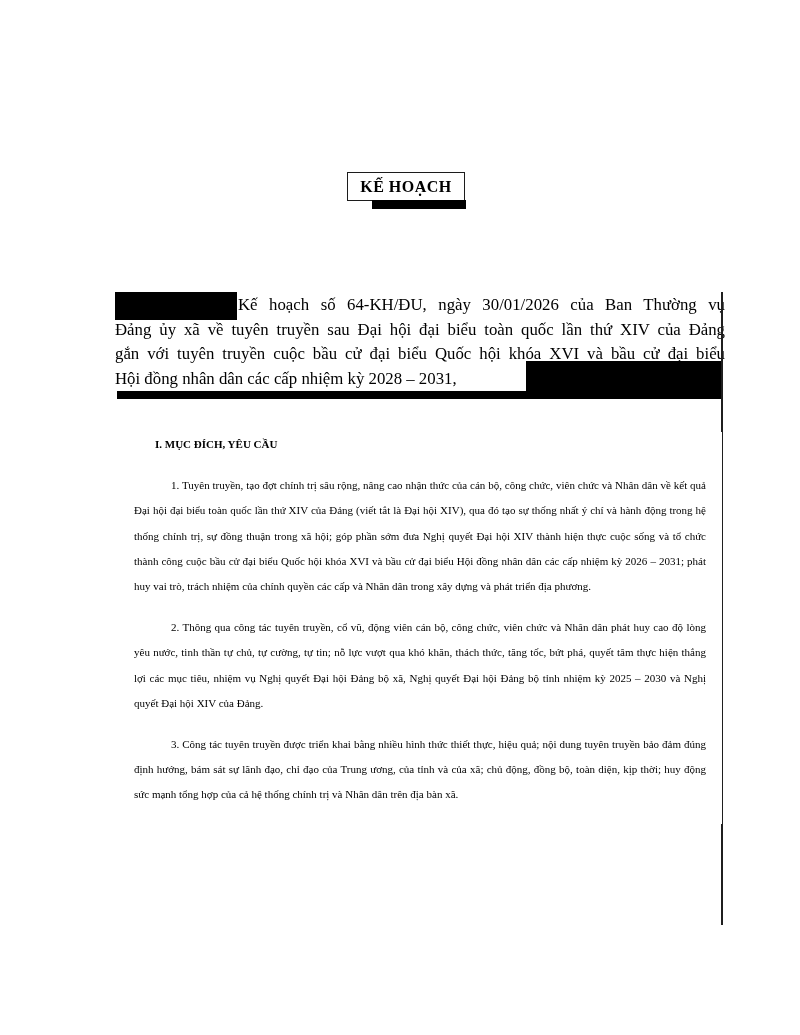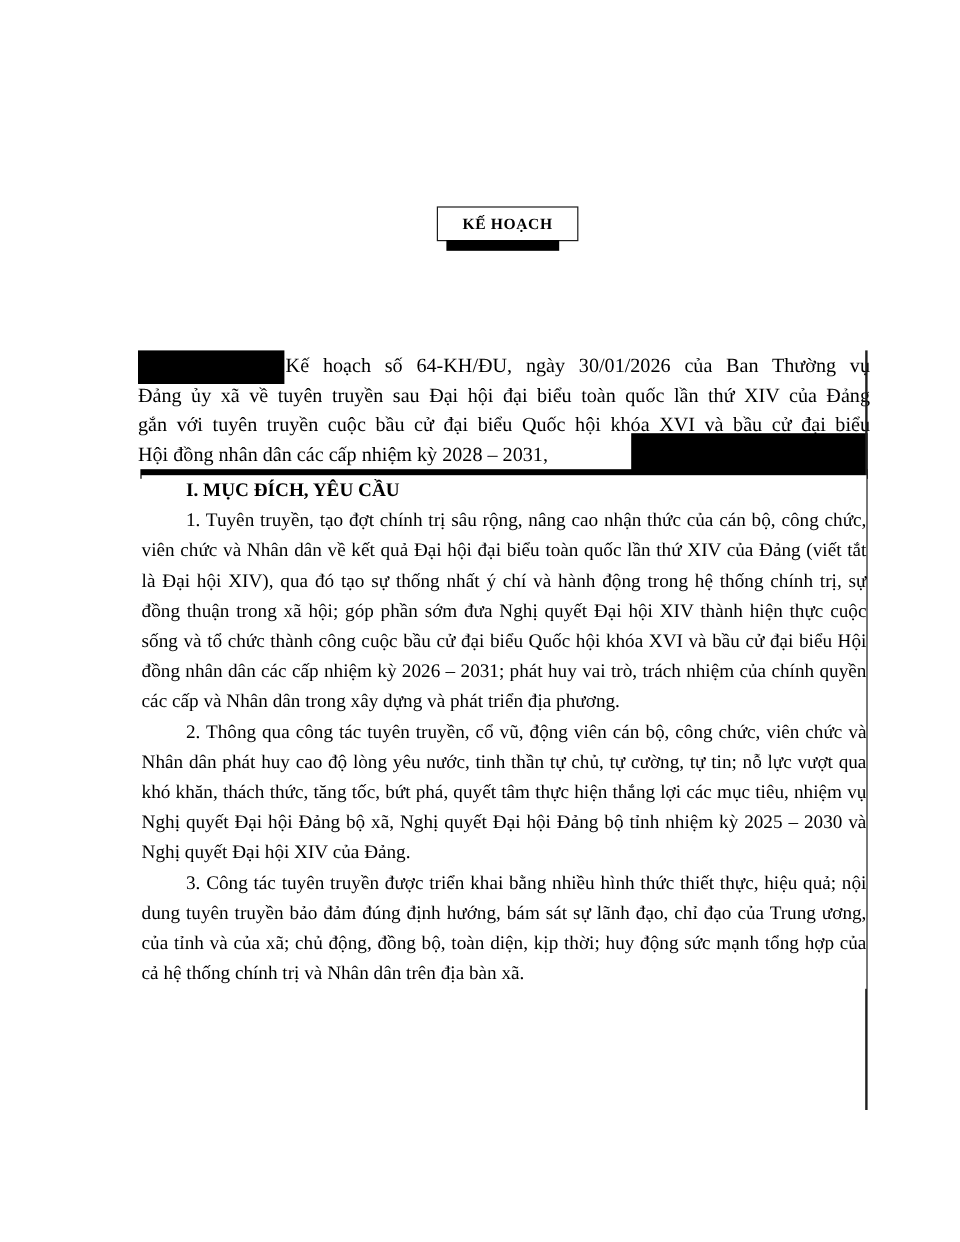--- a/index.html
+++ b/index.html
@@ -11,26 +11,26 @@
   }
   .page {
     position: relative;
     width: 800px; height: 1035px;
     background: #ffffff;
     overflow: hidden;
   }
   
   .title-box {
     position: absolute;
-    left: 364px; top: 172px;
+    left: 347px; top: 172px;
     width: 118px; height: 29px;
     border: 1px solid #1c1c1c;
     background: #ffffff;
     display: flex; align-items: center; justify-content: center;
-    font-weight: bold; font-size: 13px;
+    font-weight: bold; font-size: 16px;
     letter-spacing: 0.5px;
     box-sizing: border-box;
   }
   
   .redaction { position: absolute; background: #000000; }
   .redact-title       { left: 372px; top: 200px; width: 94px;  height: 9px;  }
   .redact-indent      { left: 115px; top: 292px; width: 122px; height: 28px; }
   .redact-cite-end    { left: 526px; top: 361px; width: 197px; height: 38px; }
   .redact-cite-bottom { left: 117px; top: 391px; width: 606px; height: 8px;  }
   
@@ -54,35 +54,35 @@
     overflow: hidden;
     text-align: justify;
     text-align-last: justify;
     box-sizing: border-box;
   }
   .cite-line.first { padding-left: 123px; }
   .cite-line.last  { text-align-last: left; }
   
   .body-text {
     position: absolute;
-    left: 118px; top: 396px;
+    left: 118px; top: 432px;
     width: 604px;
-    font-size: 16px;
+    font-size: 11px;
     line-height: 25.2px;
     text-align: justify;
     background: #ffffff;
   }
   .section-heading {
     font-weight: bold;
     text-indent: 37px;
     margin: 0;
     text-align: left;
   }
   .body-paragraph {
-    margin: 0;
+    margin: 16px;
     text-indent: 37px;
     font-family: Liberation Serif, serif;
   }
 </style>
 </head>
 <body>
 
 <div class="page">
 
   <div class="title-box">

